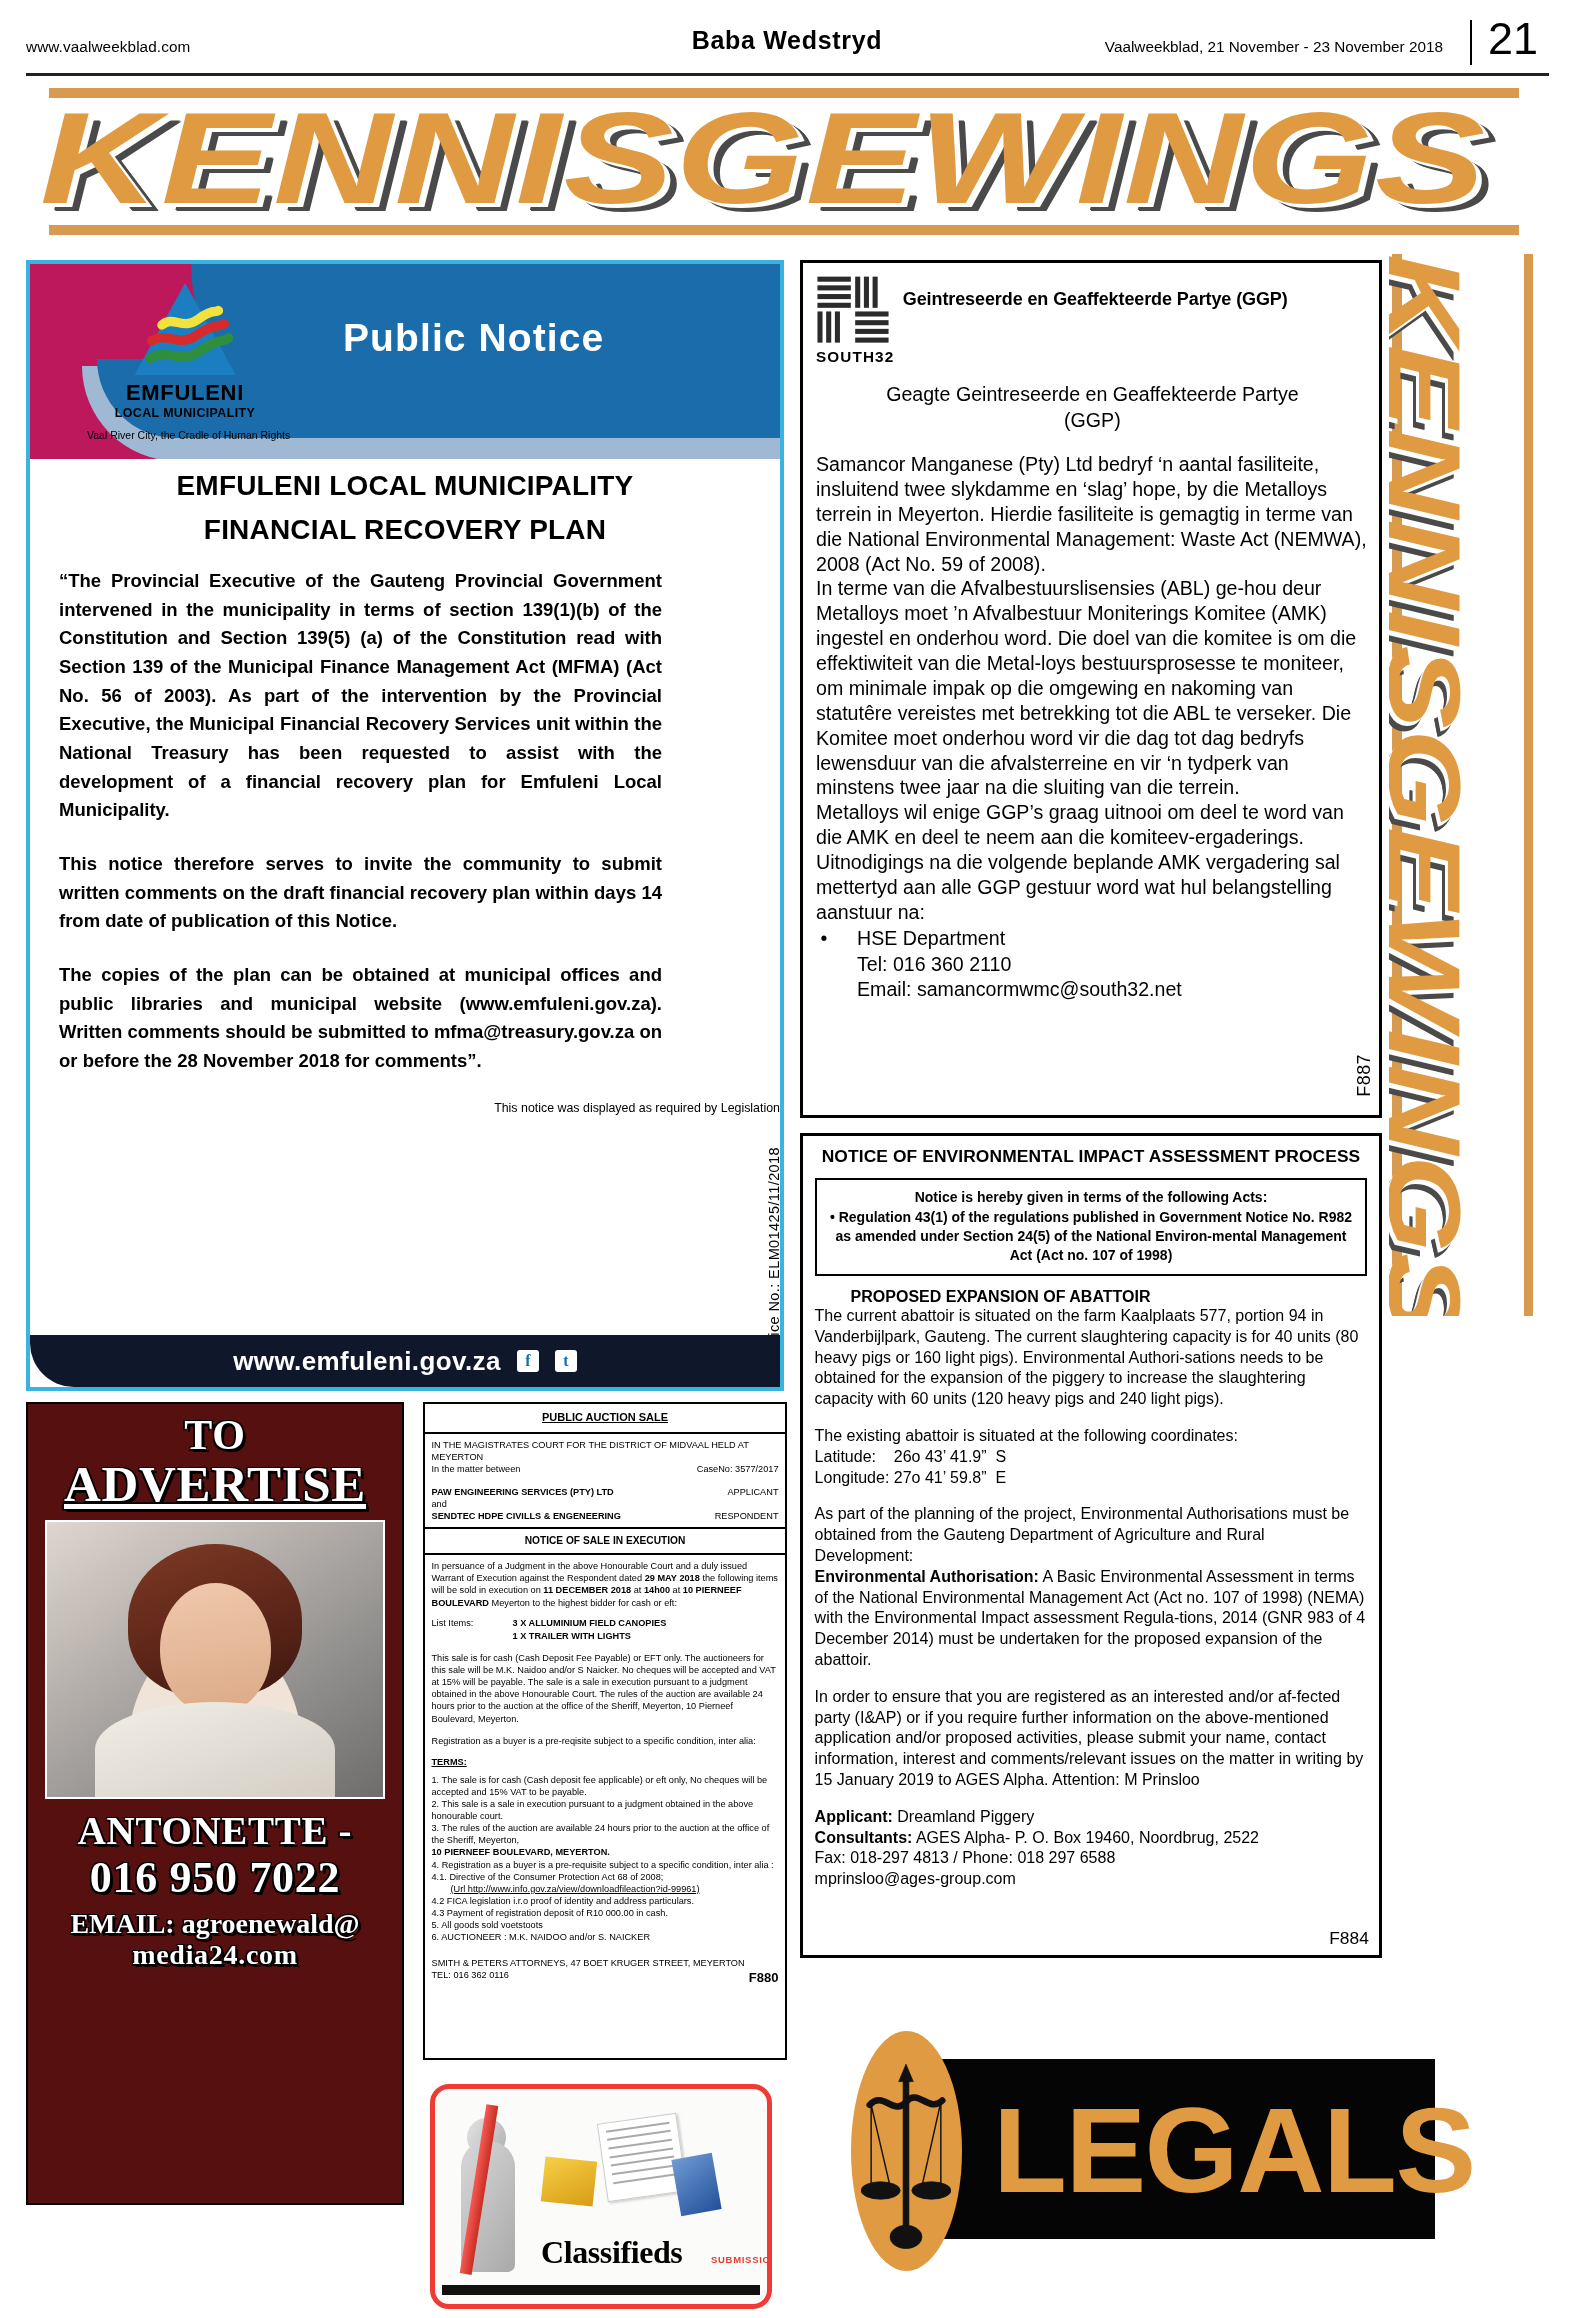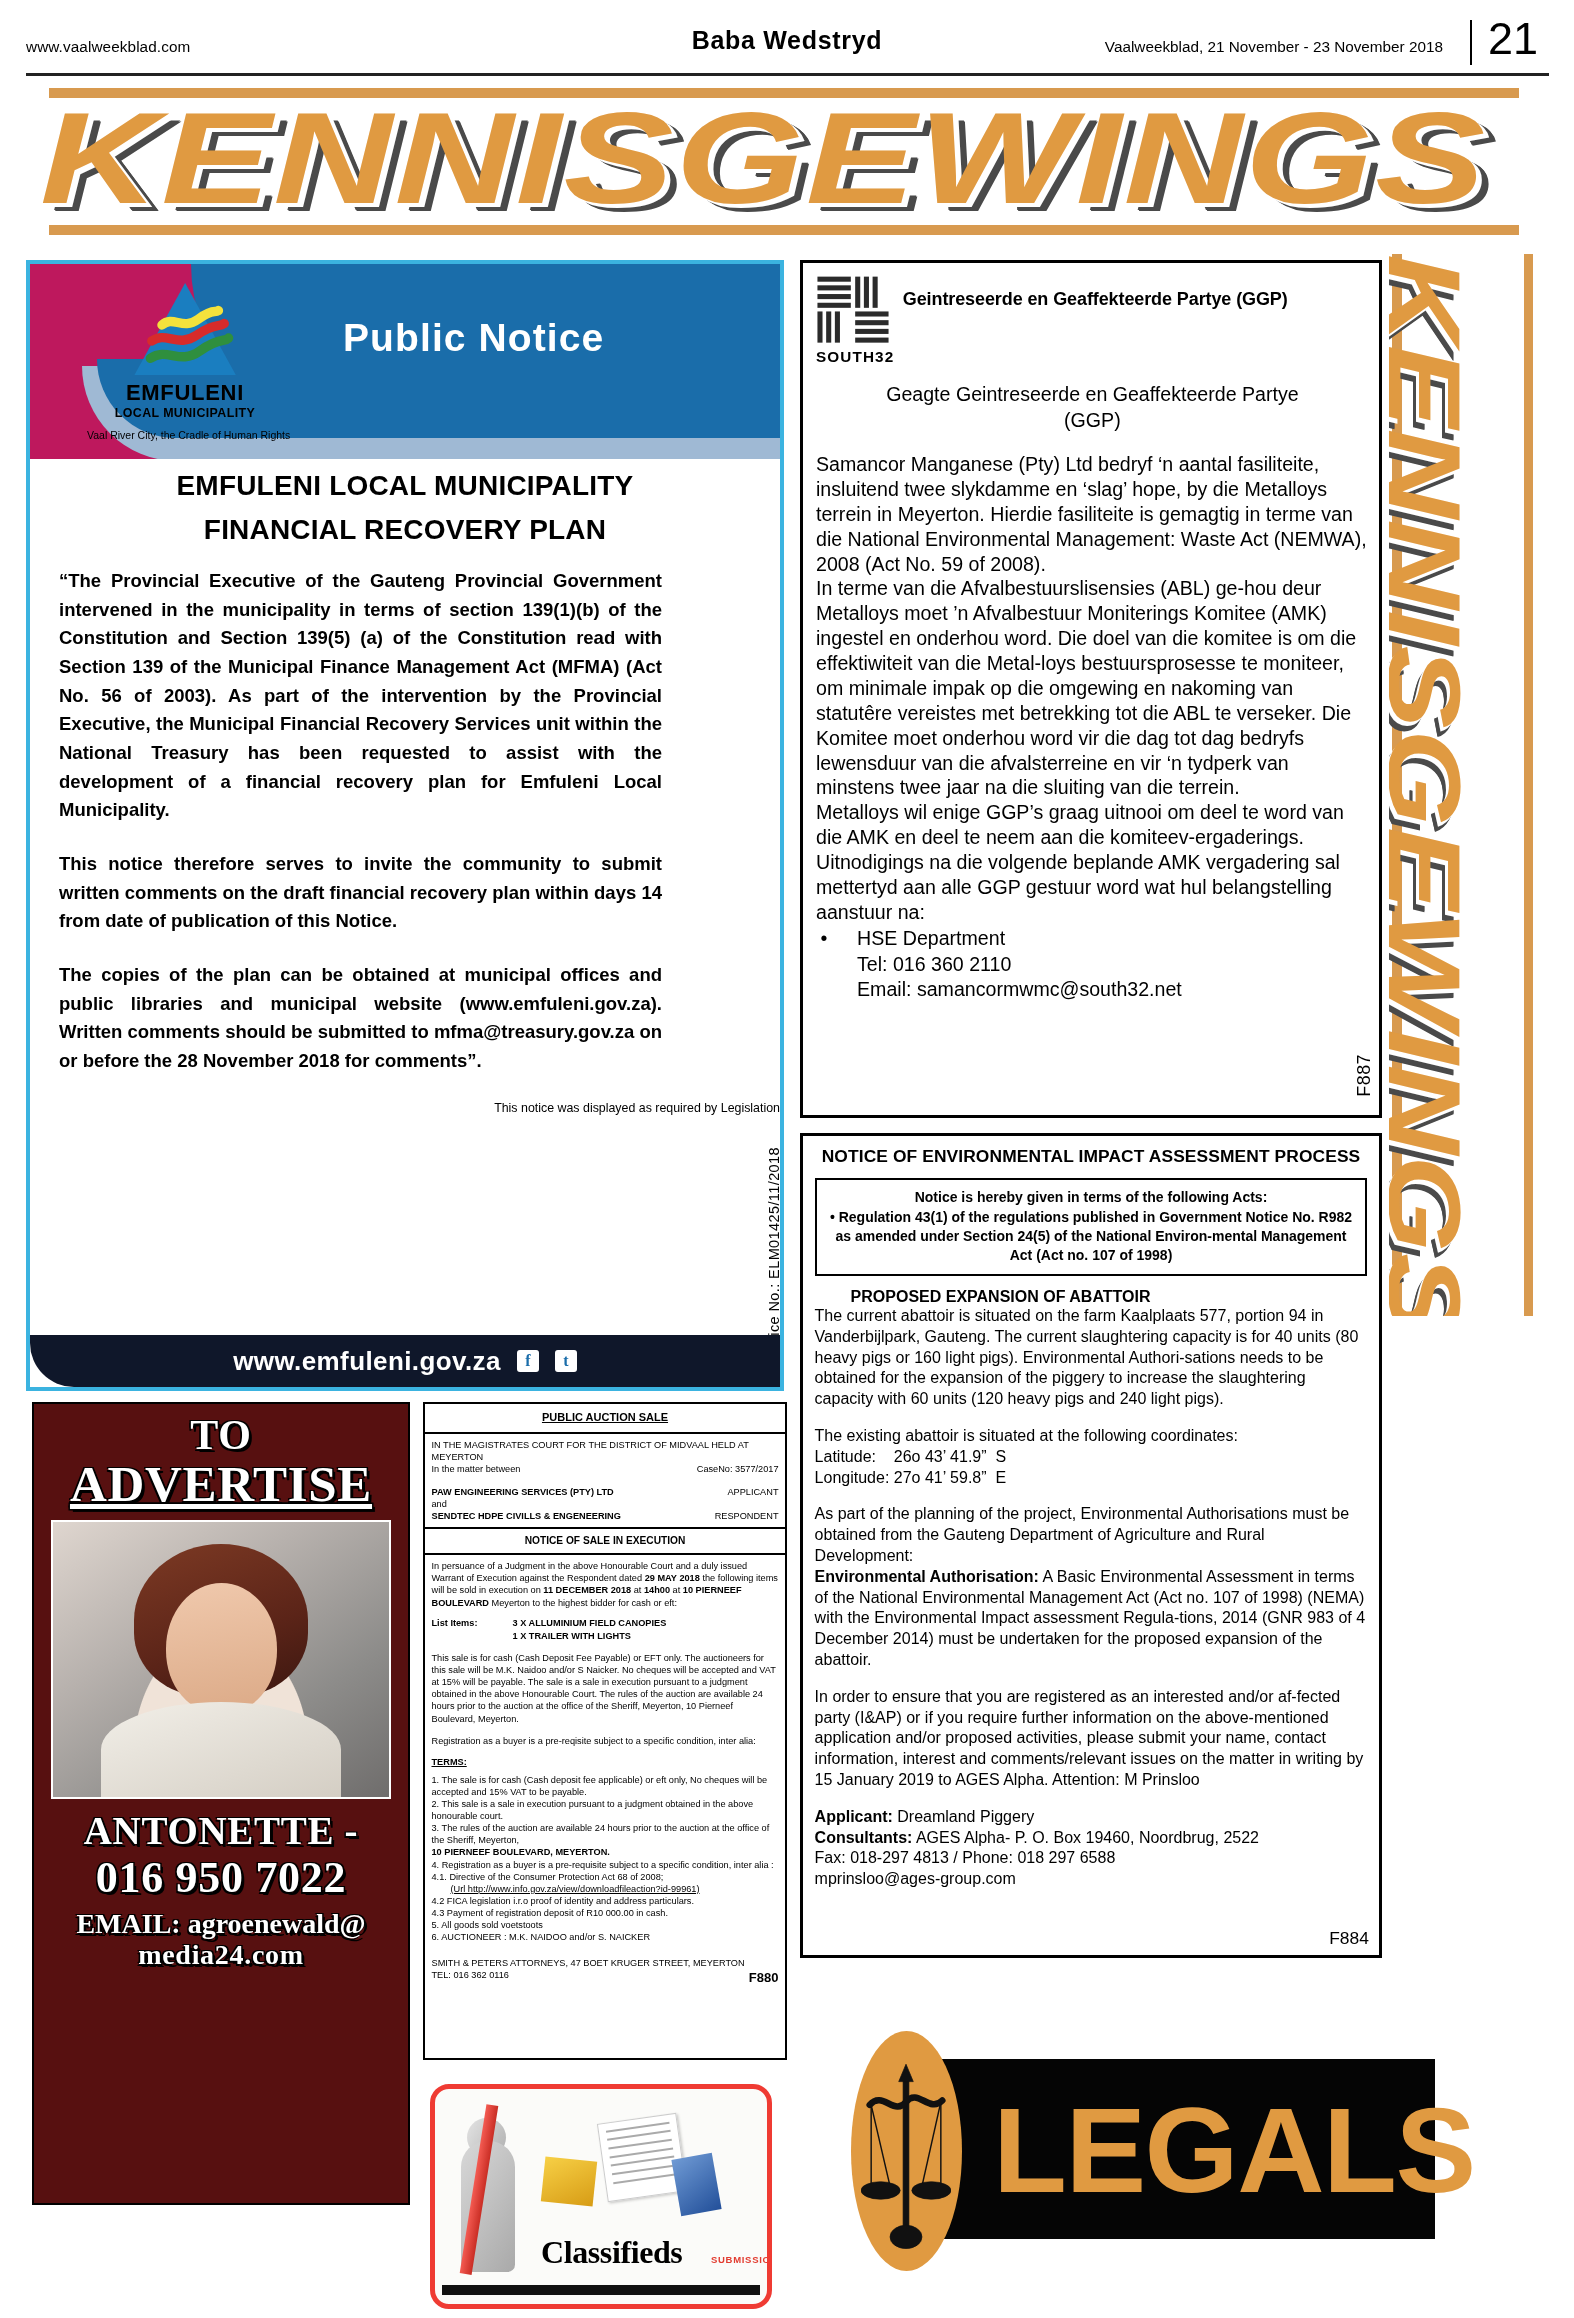--- a/index.html
+++ b/index.html
@@ -248,21 +248,21 @@
   .eia-p { font-size: 16px; line-height: 1.3; }
   .eia-p.space { margin-top: 16px; }
   .eia-coord { font-size: 16px; line-height: 1.3; white-space: pre; }
   .eia-ref {
     position: absolute; right: 10.2px; bottom: 5.8px;
     font-size: 17.4px;
   }
 
   
   .adv-ad {
-    position: absolute; left: 32px; top: 1402px;
+    position: absolute; left: 26px; top: 1402px;
     width: 378px; height: 803px;
     background: #571010;
     border: 2.2px solid #000;
     text-align: center;
     overflow: hidden;
   }
   .adv-line {
     font-family: "Liberation Serif", serif;
     font-weight: bold; color: #fff;
     letter-spacing: 0.7px;
@@ -316,21 +316,21 @@
     text-decoration: underline; padding: 5.8px 0 7.3px 0;
   }
   .auc-rule { height: 2.2px; background: #000; }
   .auc-row { display: flex; justify-content: space-between; }
   .b { font-weight: bold; }
   .auc-sub {
     text-align: center; font-weight: bold; font-size: 10.2px;
     padding: 5.1px 0;
   }
   .auc-items { display: flex; margin-top: 8.7px; }
-  .auc-items .lbl { font-weight: bold; width: 81px; flex: 0 0 81px; }
+  .auc-items .lbl { font-weight: normal; width: 81px; flex: 0 0 81px; }
   .auc-items .val { font-weight: bold; }
   .auc-terms { font-weight: bold; text-decoration: underline; margin-top: 8.7px; }
   .auc-list { margin-top: 5.8px; }
   .auc-foot { margin-top: 13px; }
   .auc-ref { text-align: right; font-size: 13px; font-weight: bold; margin-top: -11.6px; }
   .u { text-decoration: underline; }
 
   
   .classi {
     position: absolute; left: 430px; top: 2084px;

